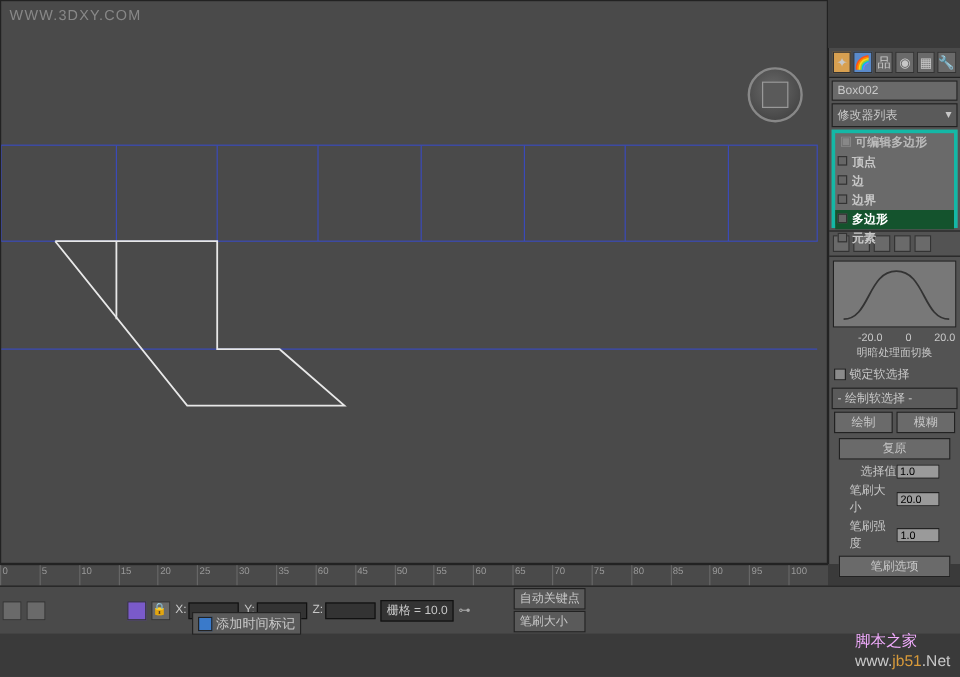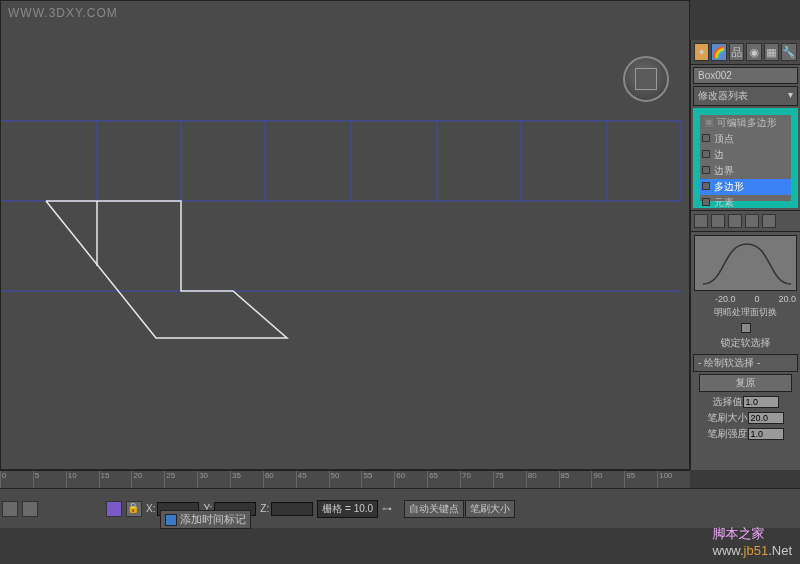--- a/index.html
+++ b/index.html
@@ -11,57 +11,57 @@
 .watermark-br .gr { color: #c8c8c8; }
 .viewport { position: absolute; top: 0; left: 0; width: 690px; height: 470px; background: #4a4a4a; border: 1px solid #222; }
 .viewcube { position: absolute; top: 55px; right: 20px; width: 46px; height: 46px; border: 2px solid #888; border-radius: 50%; background: radial-gradient(circle at 45% 40%, #6a6a6a, #3a3a3a); display: flex; align-items: center; justify-content: center; }
 .viewcube-inner { width: 22px; height: 22px; background: #5a5a5a; border: 1px solid #999; }
 svg.wire { position: absolute; top: 0; left: 0; }
 .right-panel { position: absolute; top: 40px; right: 0; width: 110px; height: 430px; background: #535353; border-left: 1px solid #222; }
 .toolbar-row { display: flex; gap: 2px; padding: 3px; background: #4a4a4a; border-bottom: 1px solid #222; }
 .tool-ico { width: 18px; height: 18px; background: #6a6a6a; border: 1px solid #333; display: flex; align-items: center; justify-content: center; font-size: 11px; }
 .obj-name { padding: 2px 4px; background: #6a6a6a; border: 1px solid #222; margin: 2px; font-size: 10px; }
 .mod-header { padding: 2px 4px; background: #5a5a5a; border: 1px solid #222; margin: 2px; font-size: 10px; display: flex; justify-content: space-between; }
-.mod-stack { margin: 2px; background: #6a6a6a; border: 7px solid #14b8a6; height: 100px; font-size: 10px; }
+.mod-stack { margin: 2px; background: #6a6a6a; border: 3px solid #14b8a6; height: 82px; font-size: 10px; font-weight: bold; }
 .mod-item { padding: 1px 4px 1px 14px; position: relative; }
 .mod-item.top { padding-left: 4px; color: #bbb; }
 .lamp { position: absolute; left: 2px; top: 3px; width: 8px; height: 8px; background: #666; border: 1px solid #333; }
-.mod-item.sel { background: #3b82f6; color: #fff; }
+.mod-item.sel { background: #14532d; color: #fff; }
 .sub-tool { display: flex; gap: 3px; padding: 3px; border-top: 1px solid #222; border-bottom: 1px solid #222; }
 .sub-btn { width: 14px; height: 14px; background: #6a6a6a; border: 1px solid #333; }
 .graph-box { margin: 3px; background: #787878; border: 1px solid #222; height: 56px; position: relative; }
 .graph-labels { display: flex; justify-content: space-between; padding: 0 4px; font-size: 9px; margin-left: 20px; }
 .section-label { font-size: 9px; text-align: center; padding: 2px; }
-.checkbox-row { padding: 2px 4px; font-size: 10px; display: flex; align-items: center; gap: 3px; flex-direction: column; }
+.checkbox-row { padding: 2px 4px; font-size: 10px; display: flex; align-items: center; gap: 3px; }
 .chk { width: 10px; height: 10px; border: 1px solid #222; background: #8a8a8a; display: inline-block; }
 .btn-row { display: flex; gap: 3px; padding: 2px 4px; }
 .panel-header { border: 1px solid #222; padding: 1px 4px; font-size: 10px; margin: 2px 2px 0 2px; background: #5a5a5a; }
 .btn { flex: 1; background: #6a6a6a; border: 1px solid #222; text-align: center; padding: 1px; font-size: 10px; }
 .btn.full { width: 100%; margin: 0 4px; }
-.param-row { display: flex; justify-content: center; align-items: center; padding: 1px 4px; font-size: 10px; }
+.param-row { display: flex; justify-content: flex-end; align-items: center; padding: 1px 17px; font-size: 10px; }
 .spinner { width: 36px; height: 12px; background: #9a9a9a; border: 1px solid #222; color: #000; text-align: left; padding-left: 2px; font-size: 9px; }
 .timeline { position: absolute; top: 470px; left: 0; width: 690px; height: 18px; background: #4a4a4a; border-top: 1px solid #222; }
 .ruler { display: flex; height: 100%; font-size: 8px; color: #999; }
 .tick { flex: 1; border-left: 1px solid #666; padding-left: 1px; }
 .bottom-bar { position: absolute; top: 488px; left: 0; width: 800px; height: 40px; background: #4a4a4a; border-top: 1px solid #222; display: flex; align-items: center; padding: 2px; gap: 4px; font-size: 10px; }
 .coord-group { display: flex; align-items: center; gap: 2px; }
 .coord-input { width: 42px; height: 14px; background: #333; border: 1px solid #111; color: #ccc; font-size: 9px; padding-left: 2px; }
 .grid-label { background: #333; padding: 1px 4px; border: 1px solid #111; }
 .key-icon { width: 18px; height: 12px; color: #aaa; }
 .key-btn { background: #5a5a5a; border: 1px solid #222; padding: 1px 4px; display: flex; align-items: center; gap: 2px; }
 .key-btn2 { background: #5a5a5a; border: 1px solid #222; padding: 1px 4px; }
 .sel-field { background: #ddd; color: #000; padding: 0 4px; height: 14px; }
 .tag-btn { background: #5a5a5a; border: 1px solid #222; padding: 1px 4px; display: flex; align-items: center; gap: 3px; justify-content: space-between; }
 .tag-ico { width: 12px; height: 12px; background: #3a7aca; border: 1px solid #222; }
 .small-ico { width: 16px; height: 16px; background: #6a6a6a; border: 1px solid #333; }
 .orange-ico { background: #d8a050; }
 .blue-ico { background: #5a8aca; }
 .person-ico { background: #7a5aca; }
 .bottom2 { position: absolute; top: 510px; left: 160px; display: flex; gap: 4px; align-items: center; }
-.col-stack { display: flex; flex-direction: row; gap: 1px; }
+.col-stack { display: flex; flex-direction: column; gap: 1px; margin-left: 24px; }
 </style>
 </head>
 <body>
 
 <div class="watermark-tl">WWW.3DXY.COM</div>
 
 <div class="viewport">
   <svg class="wire" width="690" height="470">
 
     <g stroke="#3a4ab8" stroke-width="1" fill="none">
@@ -125,33 +125,40 @@
       <span>0</span>
       <span>20.0</span>
   </div>
   <div class="section-label">明暗处理面切换</div>
   <div class="checkbox-row">
       <span class="chk"></span>
       <span>锁定软选择</span>
     </div>
   <div class="panel-header">- <span>绘制软选择</span> -</div>
   <div class="btn-row">
+    <div class="btn">绘制</div>
+    <div class="btn">模糊</div>
+  </div>
+  <div class="btn-row">
       <div class="btn full">复原</div>
     </div>
   <div class="param-row">
       <span>选择值</span>
       <span class="spinner">1.0</span>
     </div>
   <div class="param-row">
       <span>笔刷大小</span>
       <span class="spinner">20.0</span>
     </div>
   <div class="param-row">
       <span>笔刷强度</span>
       <span class="spinner">1.0</span>
+    </div>
+  <div class="btn-row">
+      <div class="btn full">笔刷选项</div>
     </div>
 </div>
 
 <div class="timeline">
   <div class="ruler" id="ruler">
       <div class="tick">0</div>
       <div class="tick">5</div>
       <div class="tick">10</div>
       <div class="tick">15</div>
       <div class="tick">20</div>

